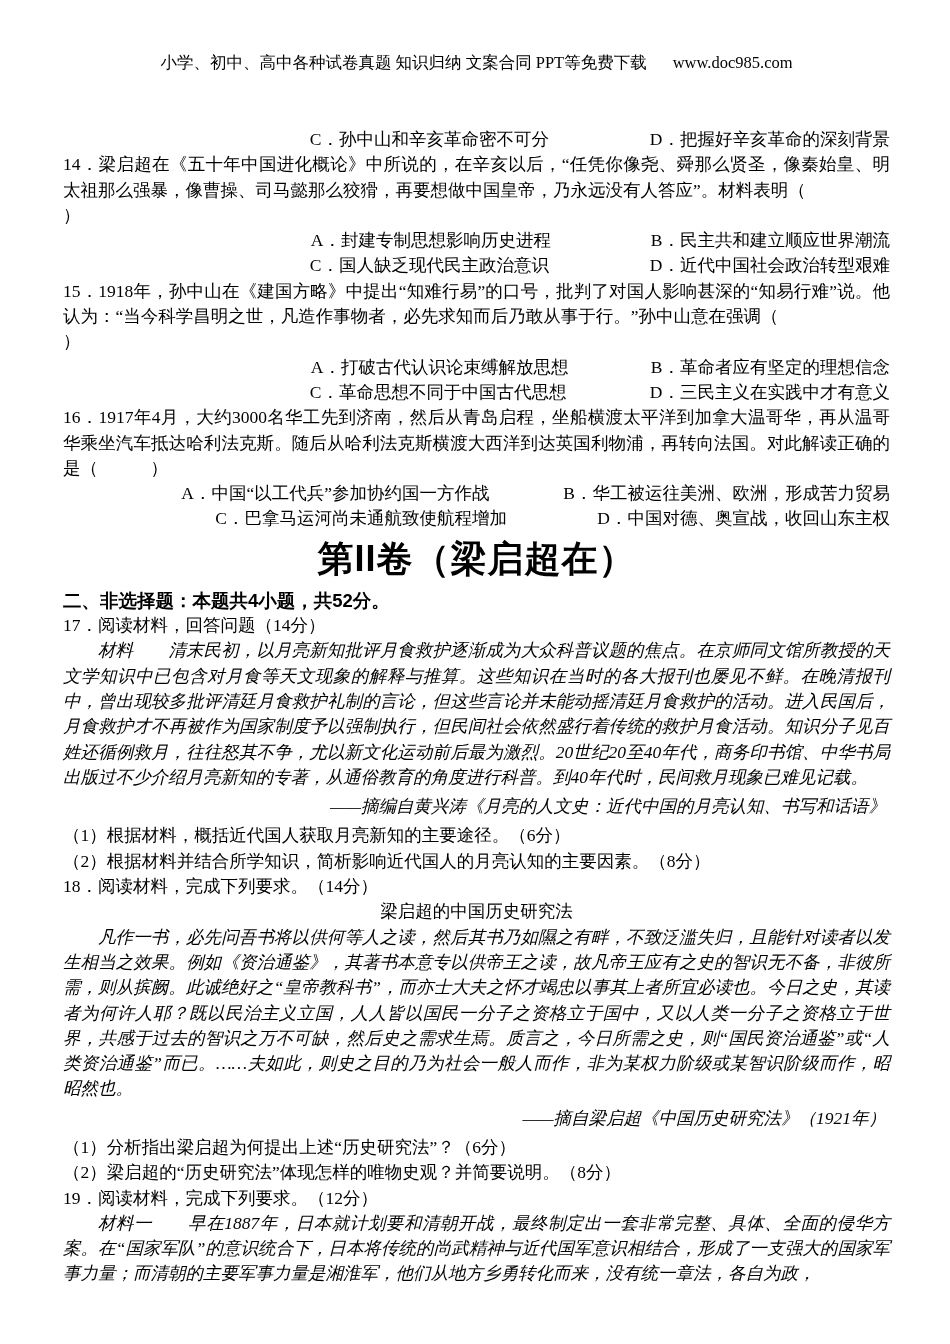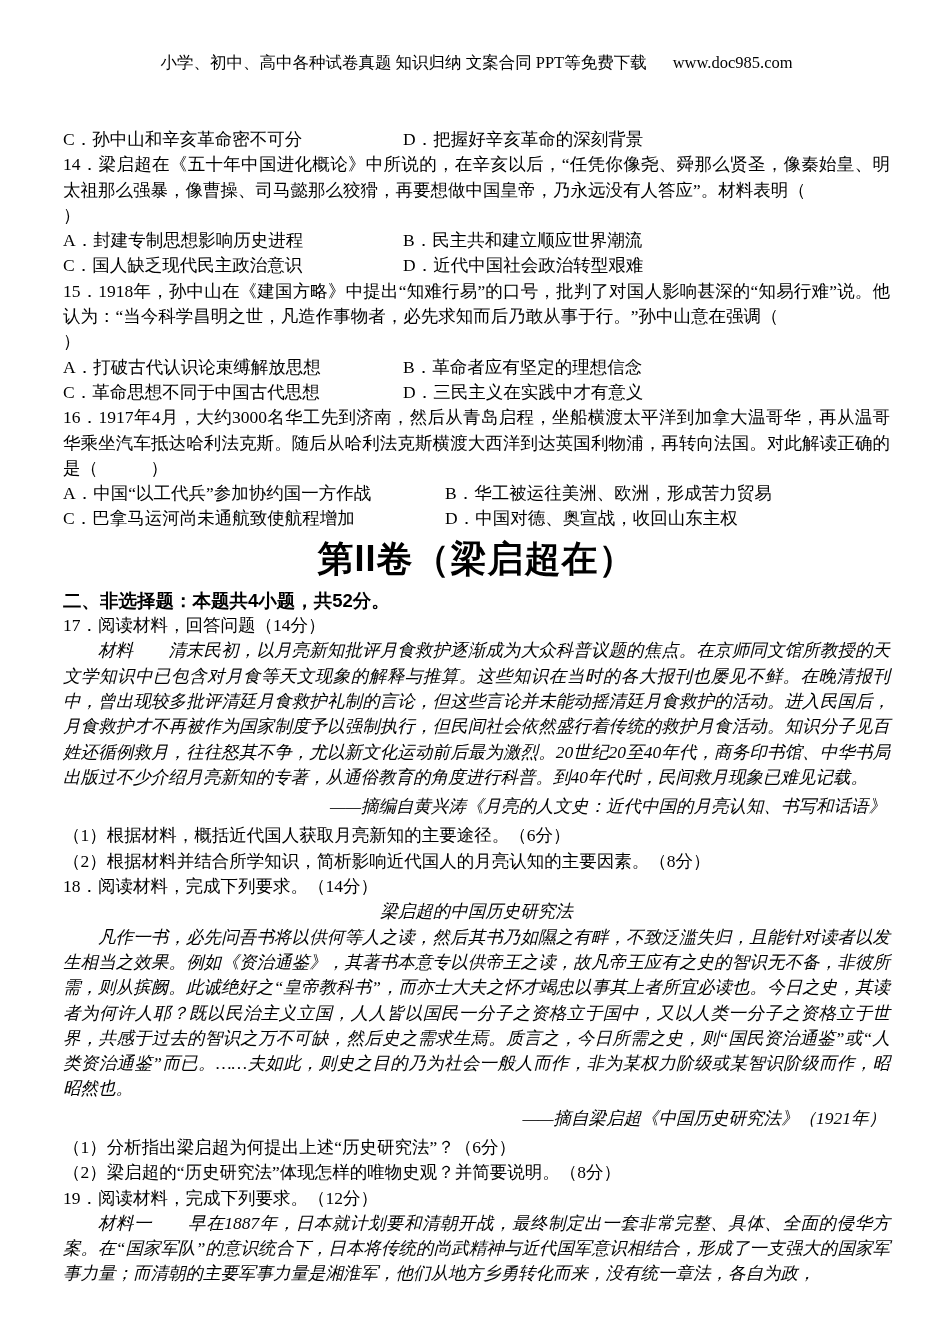--- a/index.html
+++ b/index.html
@@ -10,39 +10,38 @@
     -webkit-font-smoothing:antialiased;
   }
   .page{box-sizing:border-box;width:950px;height:1268px;padding:52px 60px 0 63px;}
   .watermark{
     text-align:center;font-size:16.5px;line-height:21px;margin-bottom:54px;
     white-space:nowrap;
   }
   .watermark .site{margin-left:26px;}
   .line{font-size:17.5px;line-height:25.3px;margin:0;}
   .stem{font-size:17.5px;line-height:25.3px;margin:0;text-align:justify;}
-  .option-row{display:flex;font-size:17.5px;line-height:25.3px;}
+  .option-row{display:flex;font-size:17.5px;line-height:25.3px;justify-content:flex-end;}
   .option-row .opt1{width:340px;flex:0 0 340px;}
   .option-row.wide .opt1{width:382px;flex:0 0 382px;}
   .big-title{
     font-family:"Liberation Sans","DejaVu Sans",sans-serif;
     font-weight:bold;font-size:36px;line-height:46px;text-align:center;
     margin:4px 0 6px 0;letter-spacing:1px;
   }
   .section-intro{
     font-family:"Liberation Sans","DejaVu Sans",sans-serif;
     font-weight:bold;font-size:18.5px;line-height:25.3px;margin:0;
   }
   .material{
     font-style:italic;
     font-size:17.5px;line-height:25.3px;margin:0;
     text-indent:2em;text-align:justify;font-family:Liberation Serif, serif;
   }
   .material-title{
-    font-style:italic;
     font-size:17.5px;line-height:25.3px;margin:0;text-align:center;
   }
   .source-line{
     font-style:italic;
     font-size:17.5px;line-height:25.3px;margin:4px;text-align:right;
   }
 </style>
 </head>
 <body>
 

